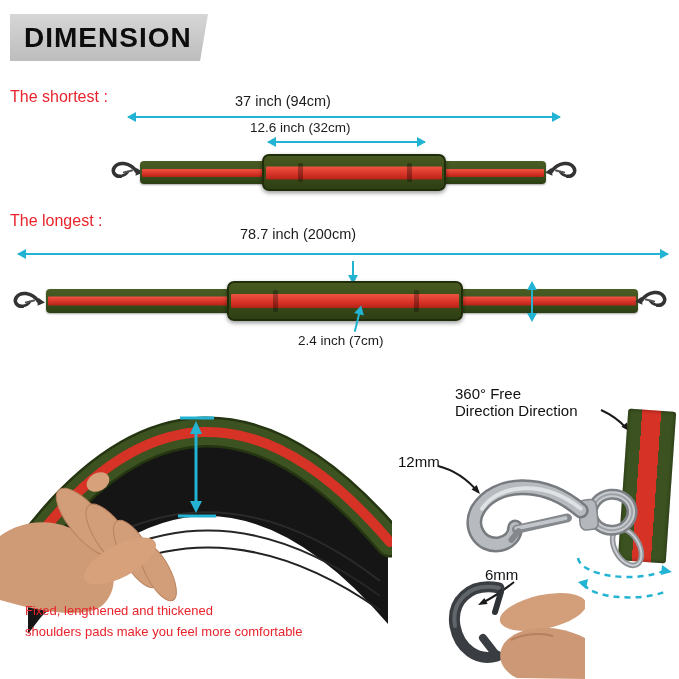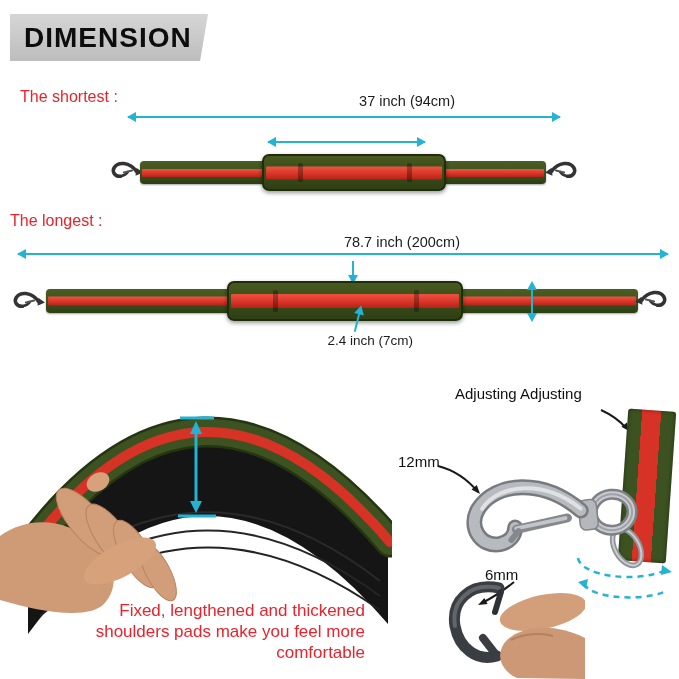--- a/index.html
+++ b/index.html
@@ -9,23 +9,23 @@
   .abs { position:absolute; }
 
   
   .header { left:10px; top:14px; width:198px; height:47px;
     background:linear-gradient(180deg,#d6d6d6,var(--header-bg,#bdbdbd));
     clip-path:polygon(0 0,100% 0,96% 100%,0 100%);
     display:flex; align-items:center; padding-left:14px; }
   .header-text { font-size:28px; font-weight:bold; letter-spacing:1px; color:#0d0d0d;text-align:center; }
 
   .section-label { color:var(--red-text,#e8232b); font-size:16px; }
-  .dim-text { color:#1c1c1c; font-size:14.5px; text-align:right; }
+  .dim-text { color:#1c1c1c; font-size:14.5px; text-align:left; }
   .dim-text.sm { font-size:13.5px; }
-  .note-text { color:var(--red-text,#e8232b); font-size:17px; text-align:right; line-height:21px; }
+  .note-text { color:var(--red-text,#e8232b); font-size:13px; text-align:left; line-height:21px; }
   .black-label { color:#101010; font-size:15px; }
 
   
   .h-arrow { height:2px; background:var(--accent,#23b3d3); }
   .h-arrow::before { content:""; position:absolute; left:-1px; top:-4px; width:0; height:0;
     border:solid transparent; border-width:5px 9px 5px 0; border-right-color:var(--accent,#23b3d3); }
   .h-arrow::after { content:""; position:absolute; right:-1px; top:-4px; width:0; height:0;
     border:solid transparent; border-width:5px 0 5px 9px; border-left-color:var(--accent,#23b3d3); }
   .v-arrow { width:2px; background:var(--accent,#23b3d3); }
   .v-arrow::before { content:""; position:absolute; top:-8px; left:-4px; width:0; height:0;
@@ -54,23 +54,24 @@
 </style>
 </head>
 <body>
 
 <div class="canvas">
 
   <div class="abs header">
     <span class="header-text">DIMENSION</span>
   </div>
 
-  <div class="abs section-label" style="left:20px;top:88px;">The shortest :</div>
+  <div class="abs section-label" style="left:10px;top:88px;">The shortest :</div>
   <div class="abs dim-text" style="left:235px;top:93px;width:220px;">37 inch (94cm)</div>
   <div class="abs h-arrow" style="left:128px;top:116px;width:432px;"></div>
+  <div class="abs dim-text sm" style="left:250px;top:120px;width:190px;">12.6 inch (32cm)</div>
   <div class="abs h-arrow" style="left:268px;top:141px;width:157px;"></div>
 
   <div class="abs" style="left:110px;top:158px;width:36px;height:26px;transform:rotate(6deg);">
     <svg width="36" height="26" viewBox="0 0 36 26">
       <path d="M33,13 L26,9 L26,17 Z" fill="#333"></path>
       <path d="M27,13 C18,3 7,5 4,11 C2,15 5,20 11,19" fill="none" stroke="#333" stroke-width="3.6" stroke-linecap="round"></path>
       <path d="M11,19 C14,18 17,16 18,14" fill="none" stroke="#333" stroke-width="2.4" stroke-linecap="round"></path>
       <path d="M14,15 L22,12" stroke="#555" stroke-width="2" stroke-linecap="round"></path>
     </svg>
   </div>
@@ -85,21 +86,21 @@
   <div class="abs" style="left:542px;top:158px;width:36px;height:26px;transform:rotate(-6deg);">
     <svg class="flip" width="36" height="26" viewBox="0 0 36 26">
       <path d="M33,13 L26,9 L26,17 Z" fill="#333"></path>
       <path d="M27,13 C18,3 7,5 4,11 C2,15 5,20 11,19" fill="none" stroke="#333" stroke-width="3.6" stroke-linecap="round"></path>
       <path d="M11,19 C14,18 17,16 18,14" fill="none" stroke="#333" stroke-width="2.4" stroke-linecap="round"></path>
       <path d="M14,15 L22,12" stroke="#555" stroke-width="2" stroke-linecap="round"></path>
     </svg>
   </div>
 
   <div class="abs section-label" style="left:10px;top:212px;">The longest :</div>
-  <div class="abs dim-text" style="left:240px;top:234px;width:220px;">78.7 inch (200cm)</div>
+  <div class="abs dim-text" style="left:240px;top:226px;width:220px;">78.7 inch (200cm)</div>
   <div class="abs h-arrow" style="left:18px;top:253px;width:650px;"></div>
   <div class="abs arrow-down" style="left:352px;top:261px;height:15px;"></div>
 
   <div class="abs" style="left:12px;top:288px;width:36px;height:26px;transform:rotate(6deg);">
     <svg width="36" height="26" viewBox="0 0 36 26">
       <path d="M33,13 L26,9 L26,17 Z" fill="#333"></path>
       <path d="M27,13 C18,3 7,5 4,11 C2,15 5,20 11,19" fill="none" stroke="#333" stroke-width="3.6" stroke-linecap="round"></path>
       <path d="M11,19 C14,18 17,16 18,14" fill="none" stroke="#333" stroke-width="2.4" stroke-linecap="round"></path>
       <path d="M14,15 L22,12" stroke="#555" stroke-width="2" stroke-linecap="round"></path>
     </svg>
@@ -154,21 +155,22 @@
       </g>
     </svg>
   </div>
 
   <div class="abs note-text" style="left:25px;top:600px;width:340px;">
     <span style="display:block;">Fixed, lengthened and thickened</span>
     <span style="display:block;">shoulders pads make you feel more comfortable</span>
   </div>
 
   <div class="abs black-label" style="left:455px;top:385px;width:160px;">
-    <span style="display:block;">Adjusting Adjusting</span>
+    <span style="display:block;">360° Free</span>
+    <span style="display:block;">Direction Direction</span>
   </div>
   <div class="abs" style="left:598px;top:407px;width:36px;height:28px;">
     <svg width="36" height="28" viewBox="0 0 36 28">
       <path d="M3,3 C14,8 22,14 28,21" fill="none" stroke="#1a1a1a" stroke-width="2"></path>
       <polygon points="31,24 29,15.5 23.4,19.7" fill="#1a1a1a"></polygon>
     </svg>
   </div>
 
   <div class="abs vstrap" style="left:623px;top:410px;width:48px;height:152px;transform:rotate(4deg);"></div>
 

